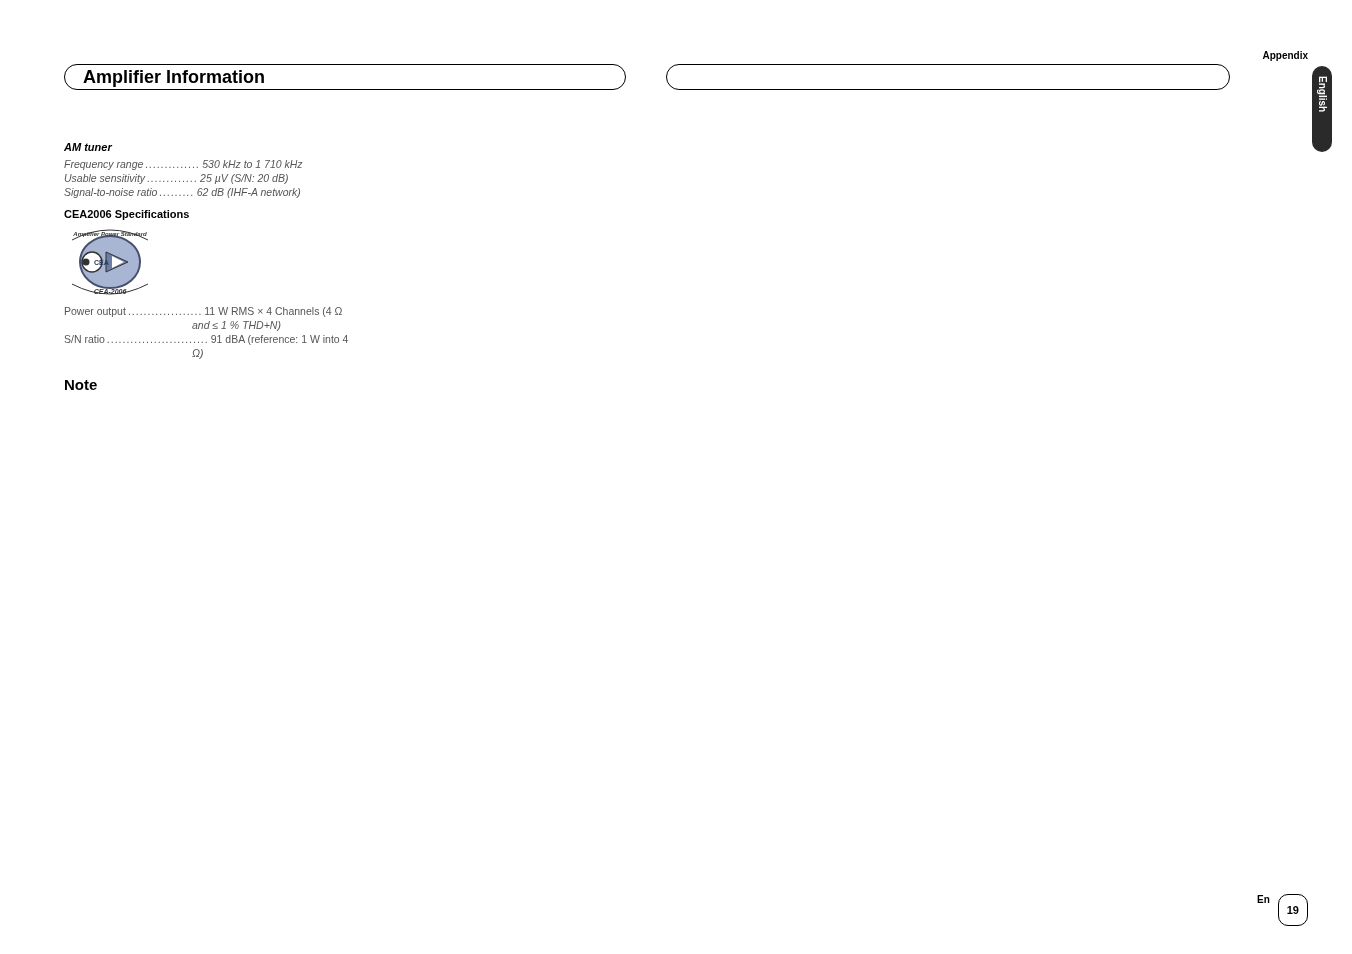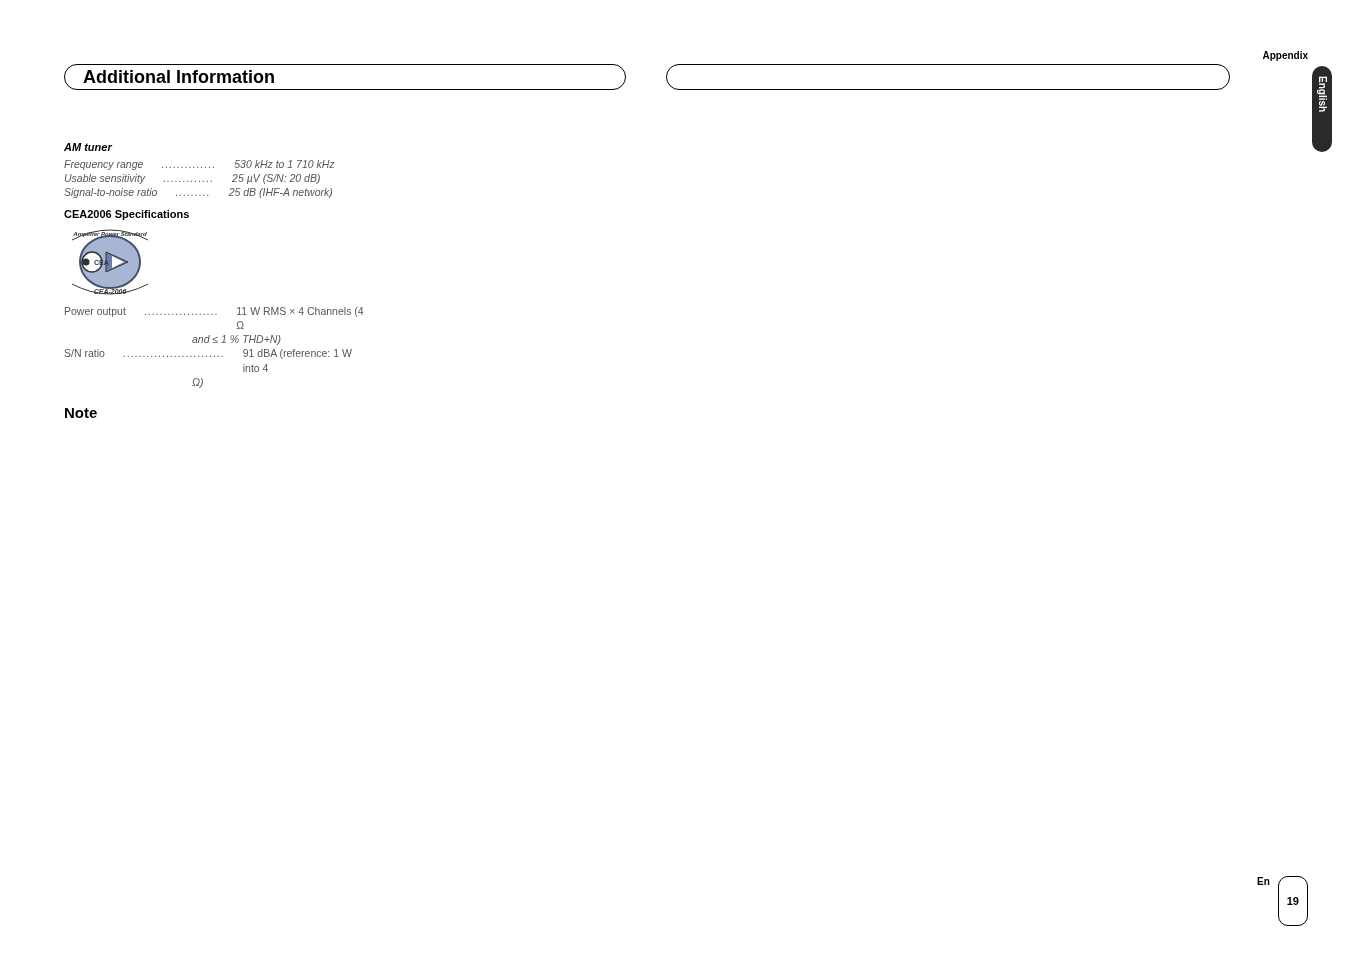--- a/index.html
+++ b/index.html
@@ -95,21 +95,20 @@
   .sec-heading {
     font-weight: bold;
     color: #000;
     font-size: 11px;
     margin-bottom: 2px;
   }
 
   .spec-row {
     display: flex;
     color: #555;
-    gap: 16px;
   }
   .spec-row .label { white-space: nowrap; }
   .spec-row .dots {
     flex: 0 0 auto;
     letter-spacing: 1px;
     padding: 0 2px;
   }
   .spec-row .value { flex: 1; }
   .spec-cont {
     padding-left: 128px;
@@ -143,62 +142,62 @@
     gap: 8px;
     font-size: 10px;
   }
   .footer .en {
     font-weight: bold;
     font-size: 10px;
   }
   .page-num {
     border: 1.5px solid #000;
     border-radius: 10px;
-    padding: 16px 8px;
+    padding: 7px 8px;
     font-size: 11px;
     font-weight: bold;
     height: 16px;
     line-height: 16px;
     display: inline-block;
   }
 </style>
 </head>
 <body>
 
 <div class="page">
 
   <div class="appendix-label">Appendix</div>
 
   <div class="side-tab dark">
     <span>English</span>
   </div>
   <div class="side-tab light"></div>
 
   <div class="title-pill left">
-    <span>Additional Information</span>
+    <span>Amplifier Information</span>
   </div>
   <div class="title-pill right"></div>
 
   <div class="col" style="top:140px;font-style:italic;">
     <div class="sec-heading">AM tuner</div>
 
     <div class="spec-row">
       <span class="label">Frequency range</span>
       <span class="dots">..............</span>
       <span class="value">530 kHz to 1 710 kHz</span>
     </div>
     <div class="spec-row">
       <span class="label">Usable sensitivity</span>
       <span class="dots">.............</span>
       <span class="value">25 µV (S/N: 20 dB)</span>
     </div>
     <div class="spec-row">
       <span class="label">Signal-to-noise ratio</span>
       <span class="dots">.........</span>
-      <span class="value">25 dB (IHF-A network)</span>
+      <span class="value">62 dB (IHF-A network)</span>
     </div>
   </div>
 
   <div class="col" style="top:207px;">
     <div class="sec-heading">CEA2006 Specifications</div>
 
     <div class="logo">
       <svg width="92" height="72" viewBox="0 0 92 72">
         <path d="M8 14 Q46 -6 84 14" fill="none" stroke="#333" stroke-width="1"></path>
         <path d="M8 58 Q46 78 84 58" fill="none" stroke="#333" stroke-width="1"></path>

